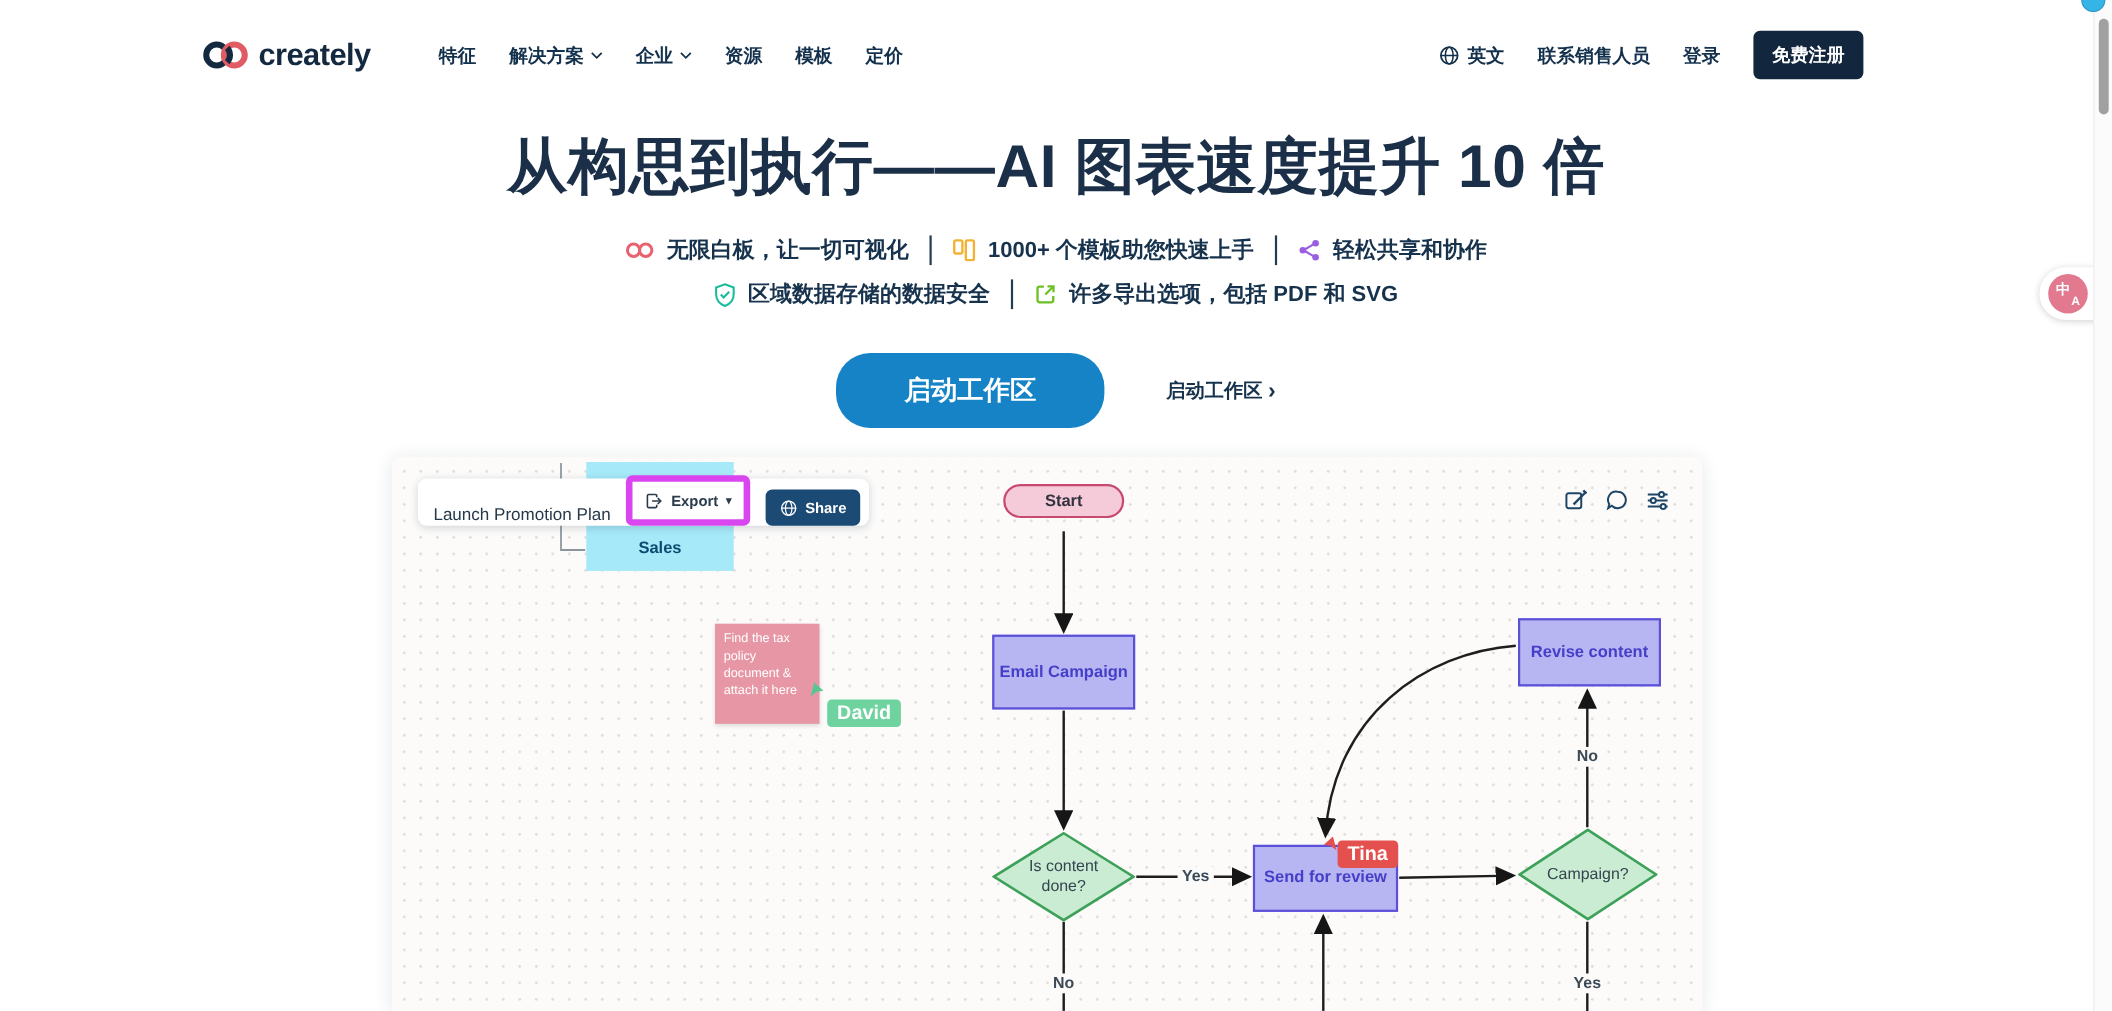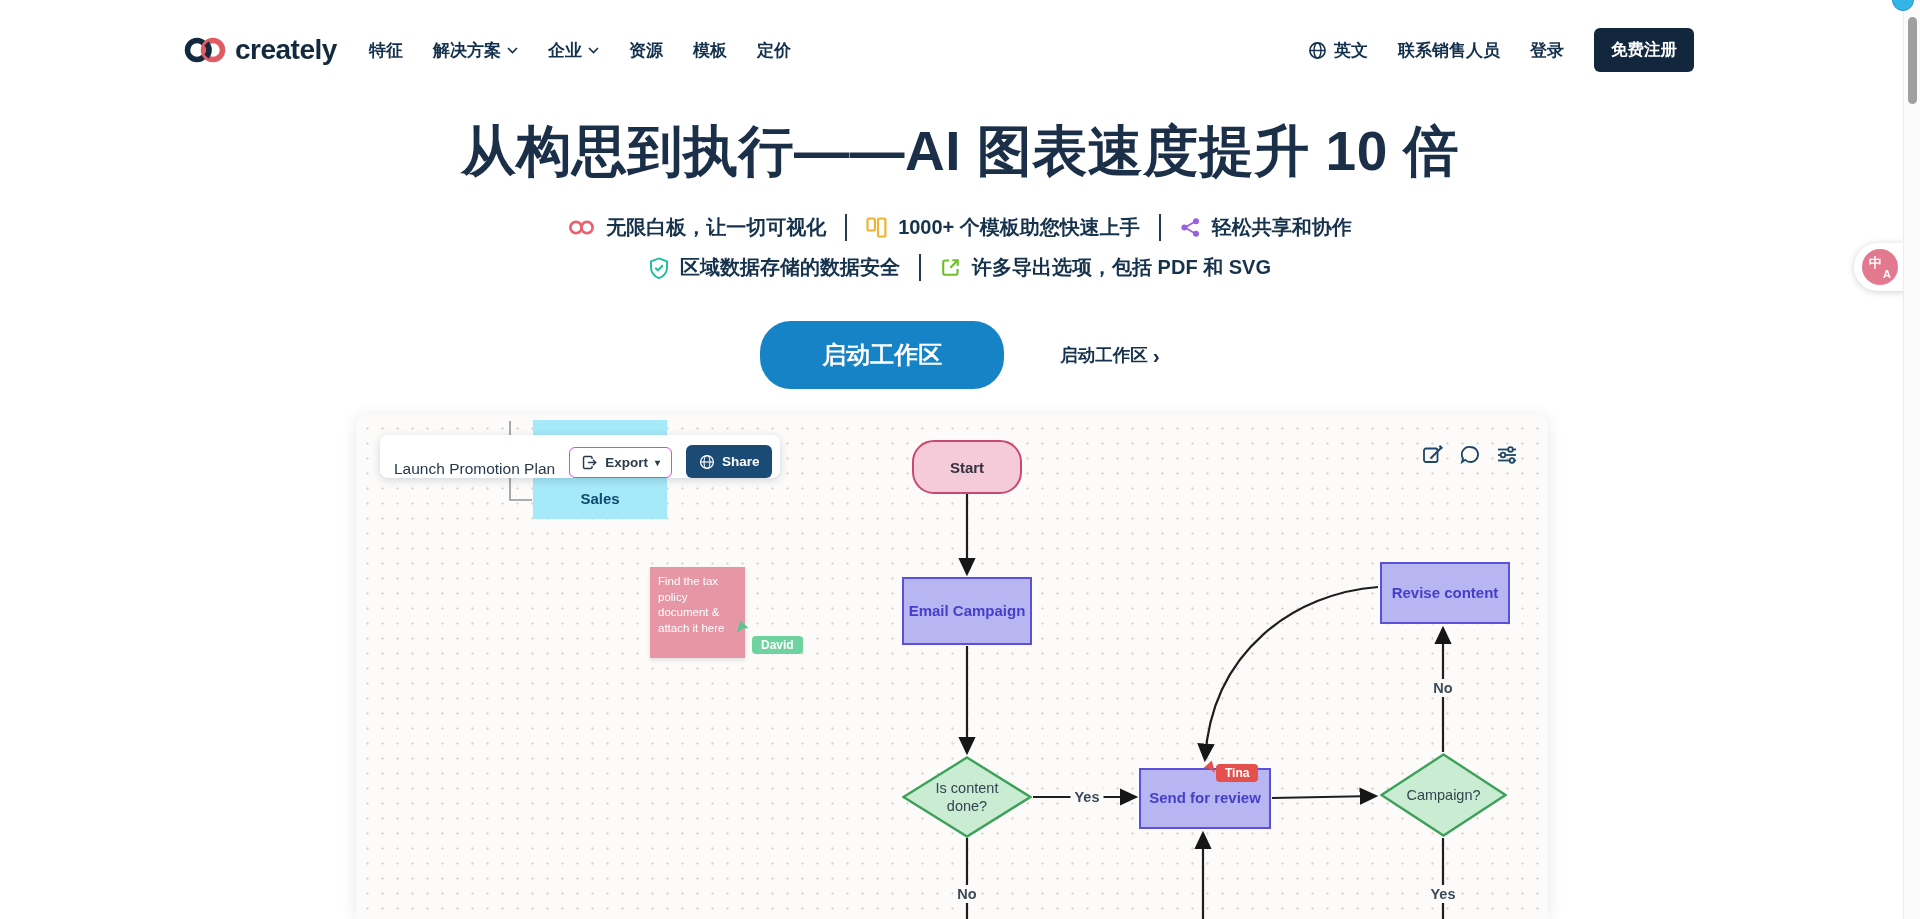--- a/index.html
+++ b/index.html
@@ -5,21 +5,21 @@
   * { margin:0; padding:0; box-sizing:border-box; }
   html,body { width:1920px; height:919px; overflow:hidden; background:#fff;
     font-family:"Liberation Sans","DejaVu Sans",sans-serif; color:#152c47; }
   .page { position:relative; width:1920px; height:919px; }
 
   
   .header { position:absolute; top:0; left:0; right:0; height:88px;
     display:flex; align-items:center; padding:12px 226px 0 184px; background:#fff; }
   .logo { display:flex; align-items:center; gap:9px; cursor:pointer; }
   .logo-text { font-size:28px; font-weight:800; letter-spacing:-0.5px; color:#13293f; }
-  .nav { display:flex; align-items:center; gap:30px; margin-left:32px; }
+  .nav { display:flex; align-items:center; gap:30px; margin-left:62px; }
   .nav-item { display:flex; align-items:center; gap:6px; font-size:17px; font-weight:700;
     color:#13304c; cursor:pointer; white-space:nowrap; }
   .hdr-right { margin-left:auto; display:flex; align-items:center; gap:30px; }
   .hdr-link { display:flex; align-items:center; gap:7px; font-size:17px; font-weight:700;
     color:#13304c; cursor:pointer; white-space:nowrap; }
   .btn-signup { background:#12273e; color:#fff; font-size:16.5px; font-weight:700;
     border:none; border-radius:6px; padding:11px 17px; cursor:pointer; white-space:nowrap; }
 
   
   .hero { position:absolute; top:88px; left:0; width:100%; text-align:center; }
@@ -47,42 +47,42 @@
 
   .node { position:absolute; display:flex; align-items:center; justify-content:center;
     text-align:center; z-index:2; }
   .sales { left:177px; top:5px; width:134px; height:99px; background:#a6e9f8; z-index:0; }
   .sales-label { position:absolute; left:0; right:0; top:70px; font-size:15px; font-weight:600; color:#0c4a6e; }
   .rect-purple { background:#b7b6f2; border:2px solid #5b50d7; color:#443ec9;
     font-size:15px; font-weight:600; line-height:1.35; }
   .email { left:546px; top:162px; width:130px; height:68px; }
   .send  { left:783px; top:353px; width:132px; height:61px; }
   .revise{ left:1024px; top:147px; width:130px; height:62px; }
-  .start { left:556px; top:25px; width:110px; height:54px; background:#f6cbd9;
+  .start { left:556px; top:25px; width:110px; height:31px; background:#f6cbd9;
     border:2px solid #c8496f; border-radius:22px; color:#33333f; font-size:15px; font-weight:600; }
   .diamond { position:absolute; z-index:2; }
   .diamond .dtext { position:absolute; inset:0; display:flex; align-items:center; justify-content:center;
     text-align:center; font-size:14.5px; font-weight:400; color:#344450; line-height:1.25; }
   .sticky { position:absolute; left:294px; top:152px; width:95px; height:91px; background:#e696a4;
     color:#fff; font-size:11.5px; line-height:1.35; padding:7px 5px 0 8px; z-index:2; text-align:left;
     box-shadow:0 2px 4px rgba(0,0,0,.12); }
   .edge-label { position:absolute; z-index:2; transform:translate(-50%,-50%);
     background:#fcfbfa; padding:1px 4px; font-size:14.5px; font-weight:600; color:#3b4a56; }
-  .cursor-tag { position:absolute; z-index:3; color:#fff; font-size:12px; font-weight:700;
+  .cursor-tag { position:absolute; z-index:3; color:#fff; font-size:18px; font-weight:700;
     border-radius:4px; padding:2px 9px; }
   .tag-david { left:396px; top:221px; background:#6fd3a0; }
   .tag-tina  { left:860px; top:349px; background:#e4504e; }
   .ptr { position:absolute; z-index:4; }
 
   .toolbar { position:absolute; left:24px; top:20px; height:43px; z-index:5;
     background:#fff; border-radius:8px; box-shadow:0 2px 8px rgba(20,40,60,.18);
     display:flex; align-items:flex-end; gap:14px; padding:0 8px 0 14px; }
   .doc-title { font-size:15.5px; color:#26394a; white-space:nowrap; cursor:text; }
-  .btn-export { display:flex; align-items:center; gap:7px; height:31px; padding:0 11px;
-    border:1px solid #d946ef; border-radius:6px; background:#fff; font-size:13.5px; font-weight:600;
+  .btn-export { display:flex; align-items:center; gap:7px; height:46px; padding:0 11px;
+    border:6px solid #d946ef; border-radius:6px; background:#fff; font-size:13.5px; font-weight:600;
     color:#2a3b4a; cursor:pointer; white-space:nowrap; }
   .btn-export .caret { font-size:10px; }
   .btn-share { display:flex; align-items:center; gap:7px; height:33px; padding:0 13px;
     border:none; border-radius:6px; background:#1b4a75; font-size:13.5px; font-weight:600;
     color:#fff; cursor:pointer; white-space:nowrap; }
   .board-icons { position:absolute; left:1066px; top:29px; display:flex; gap:15px; z-index:5; }
   .board-icons .bi { width:22px; height:22px; color:#1d4566; cursor:pointer; }
 
   
   .translate-tab { position:absolute; left:1854px; top:243px; width:66px; height:48px;

